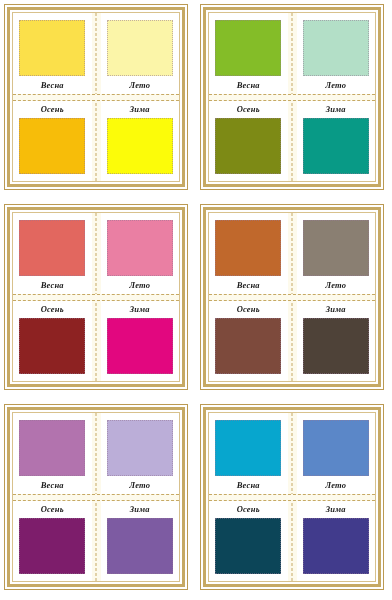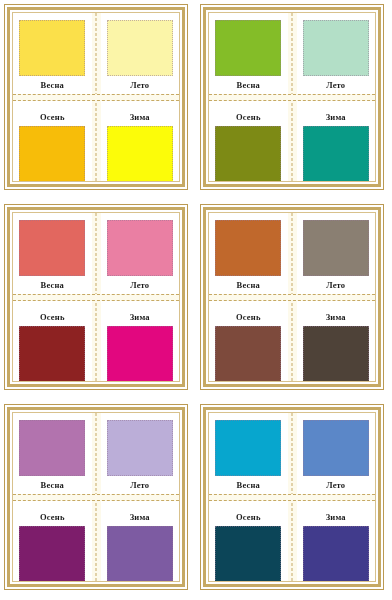--- a/index.html
+++ b/index.html
@@ -40,20 +40,21 @@
     padding: 2px;
   }
   .card-frame-inner {
     position: relative;
     width: 100%;
     height: 100%;
     box-sizing: border-box;
     border: 3px solid #c6a964;
     background: #ffffff;
     padding: 2px;
+    font-style: italic;
   }
   .card-inner-hairline {
     position: relative;
     width: 100%;
     height: 100%;
     box-sizing: border-box;
     border: 1px solid #d8c18c;
     background: #ffffff;
   }
 
@@ -75,21 +76,21 @@
     justify-content: center;
     overflow: hidden;
     box-sizing: border-box;
   }
   .quad-top {
     justify-content: flex-start;
     padding-top: 7px;
   }
   .quad-bottom {
     justify-content: flex-start;
-    padding-top: 10px;
+    padding-top: 2px;
   }
 
   .swatch {
     width: 66px;
     height: 56px;
     box-sizing: border-box;
     border: 1px dotted rgba(150,120,150,0.55);
     flex: 0 0 auto;
   }
   .quad-bottom .swatch {

